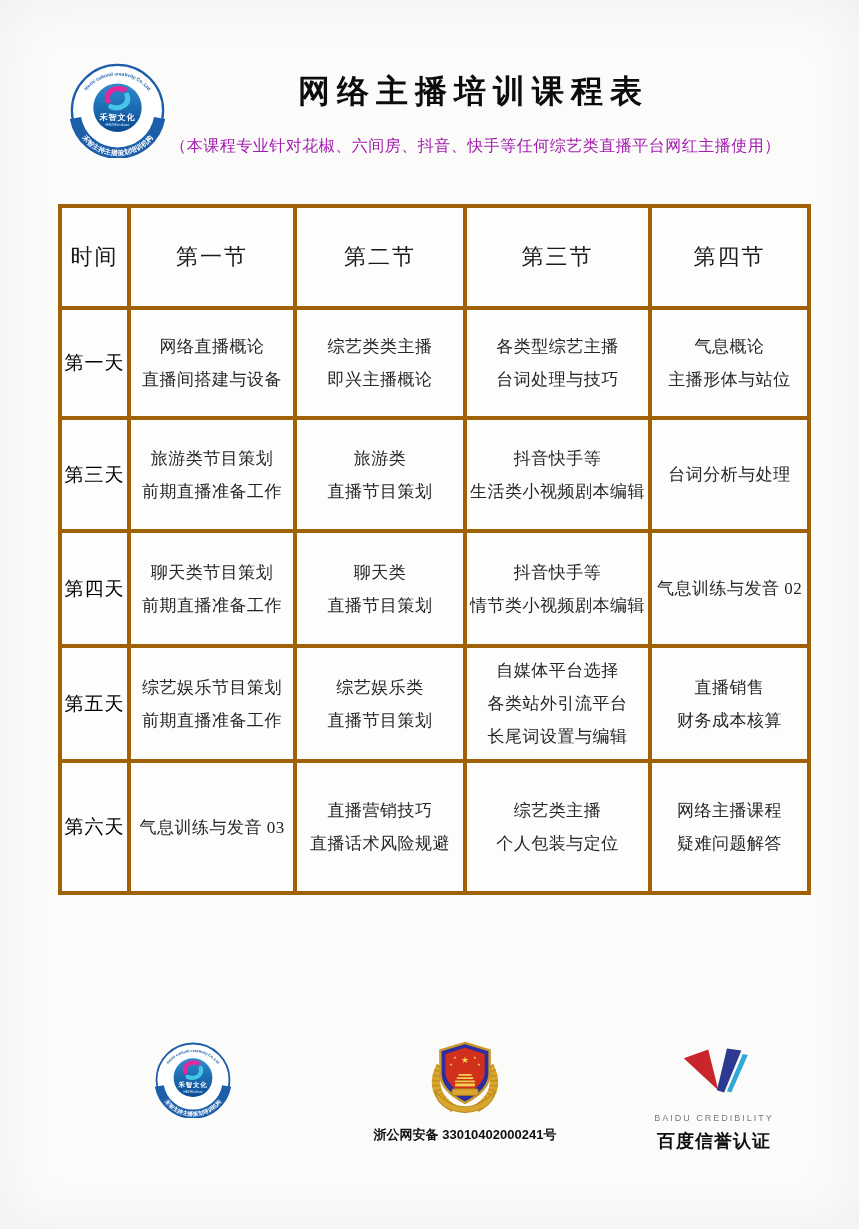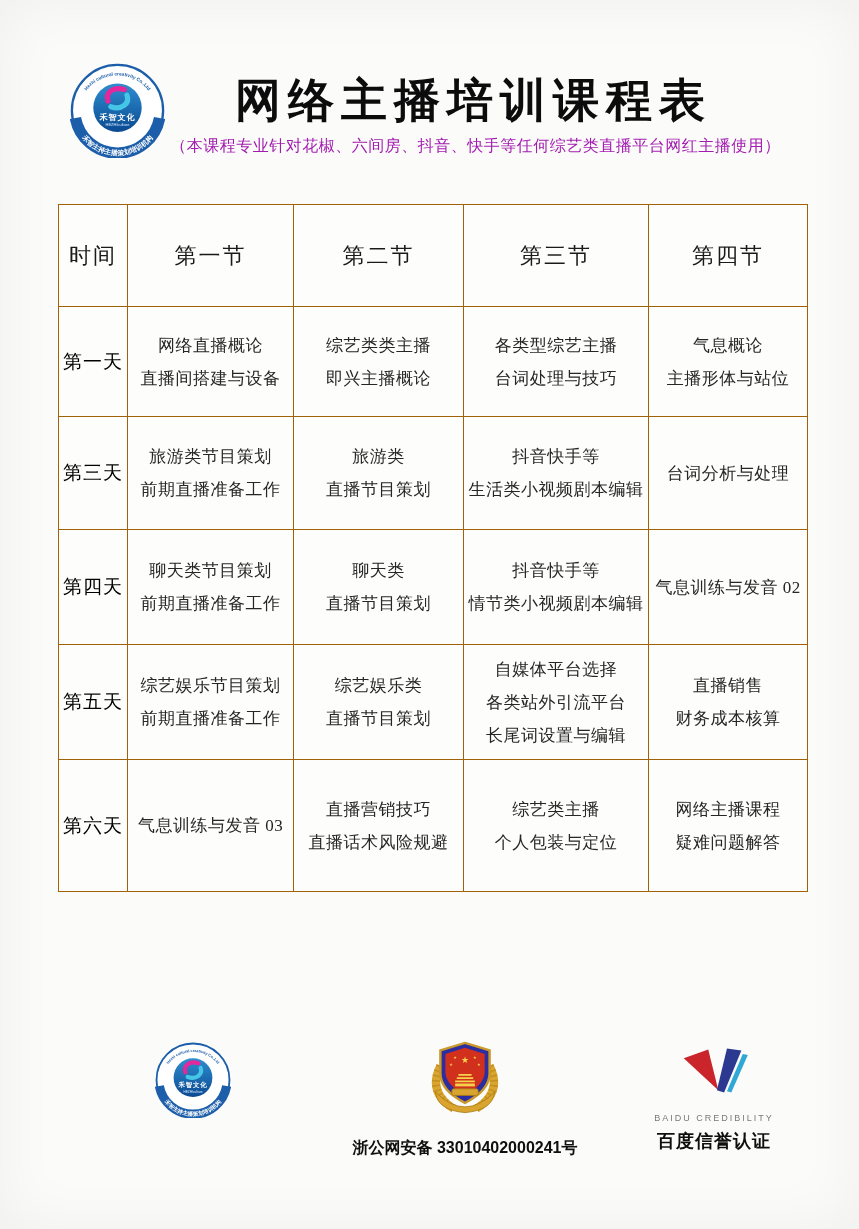--- a/index.html
+++ b/index.html
@@ -9,34 +9,34 @@
     box-shadow:inset 0 0 60px rgba(0,0,0,0.05);
     font-family:"Liberation Serif","DejaVu Serif",serif;
     color:#222;
   }
   .sprite{position:absolute;width:0;height:0;overflow:hidden;}
 
   
   .seal-header{position:absolute;left:70px;top:63px;width:95px;height:95px;}
   .page-title{
     position:absolute;top:70px;left:88px;right:0;text-align:center;
-    font-size:46px;font-weight:bold;letter-spacing:7px;color:#0c0c0c;white-space:nowrap;
+    font-size:32px;font-weight:bold;letter-spacing:7px;color:#0c0c0c;white-space:nowrap;
   }
   .page-subtitle{
     position:absolute;top:136px;left:92px;right:0;text-align:center;
     font-size:16px;color:#a21caf;letter-spacing:0.5px;white-space:nowrap;
   }
 
   
   table.course{
     position:absolute;left:58px;top:204px;
     border-collapse:collapse;table-layout:fixed;background:#fdfdfc;
   }
   table.course th,table.course td{
-    border:1px solid #a16207;text-align:center;vertical-align:middle;padding:0;
+    border:4px solid #a16207;text-align:center;vertical-align:middle;padding:0;
   }
   table.course thead tr{height:102px;}
   table.course tbody tr:nth-child(1){height:110px;}
   table.course tbody tr:nth-child(2){height:113px;}
   table.course tbody tr:nth-child(3){height:115px;}
   table.course tbody tr:nth-child(4){height:115px;}
   table.course tbody tr:nth-child(5){height:132px;}
   table.course tbody tr:nth-child(6){height:117px;}
   table.course th{font-size:22px;font-weight:normal;letter-spacing:2px;color:#1a1a1a;}
   td.day{font-size:19px;letter-spacing:1px;color:#000000;}
@@ -48,22 +48,22 @@
   .f-center{left:340px;top:1038px;width:250px;}
   .f-right{left:600px;top:1044px;width:228px;}
   .seal-footer{width:76px;height:76px;}
   .badge-svg{width:82px;height:82px;}
   .baidu-svg{width:72px;height:55px;}
   .copyright{
     margin-top:15px;font-family:"Liberation Sans","DejaVu Sans",sans-serif;
     font-size:16px;color:#3d3d3d;letter-spacing:0.3px;white-space:nowrap;
   }
   .police-record{
-    margin-top:14px;font-family:"Liberation Sans","DejaVu Sans",sans-serif;
-    font-size:16px;font-weight:bold;color:#0f0f0f;white-space:nowrap;
+    margin-top:2px;font-family:"Liberation Sans","DejaVu Sans",sans-serif;
+    font-size:13px;font-weight:bold;color:#0f0f0f;white-space:nowrap;
   }
   .baidu-brand{
     margin-top:4px;font-family:"Liberation Sans","DejaVu Sans",sans-serif;
     font-size:21px;color:#4d4d4d;letter-spacing:5px;
   }
   .baidu-brand-en{
     margin-top:10px;font-family:"Liberation Sans","DejaVu Sans",sans-serif;
     font-size:9px;color:#7a7a7a;letter-spacing:2px;
   }
   .baidu-cert{

